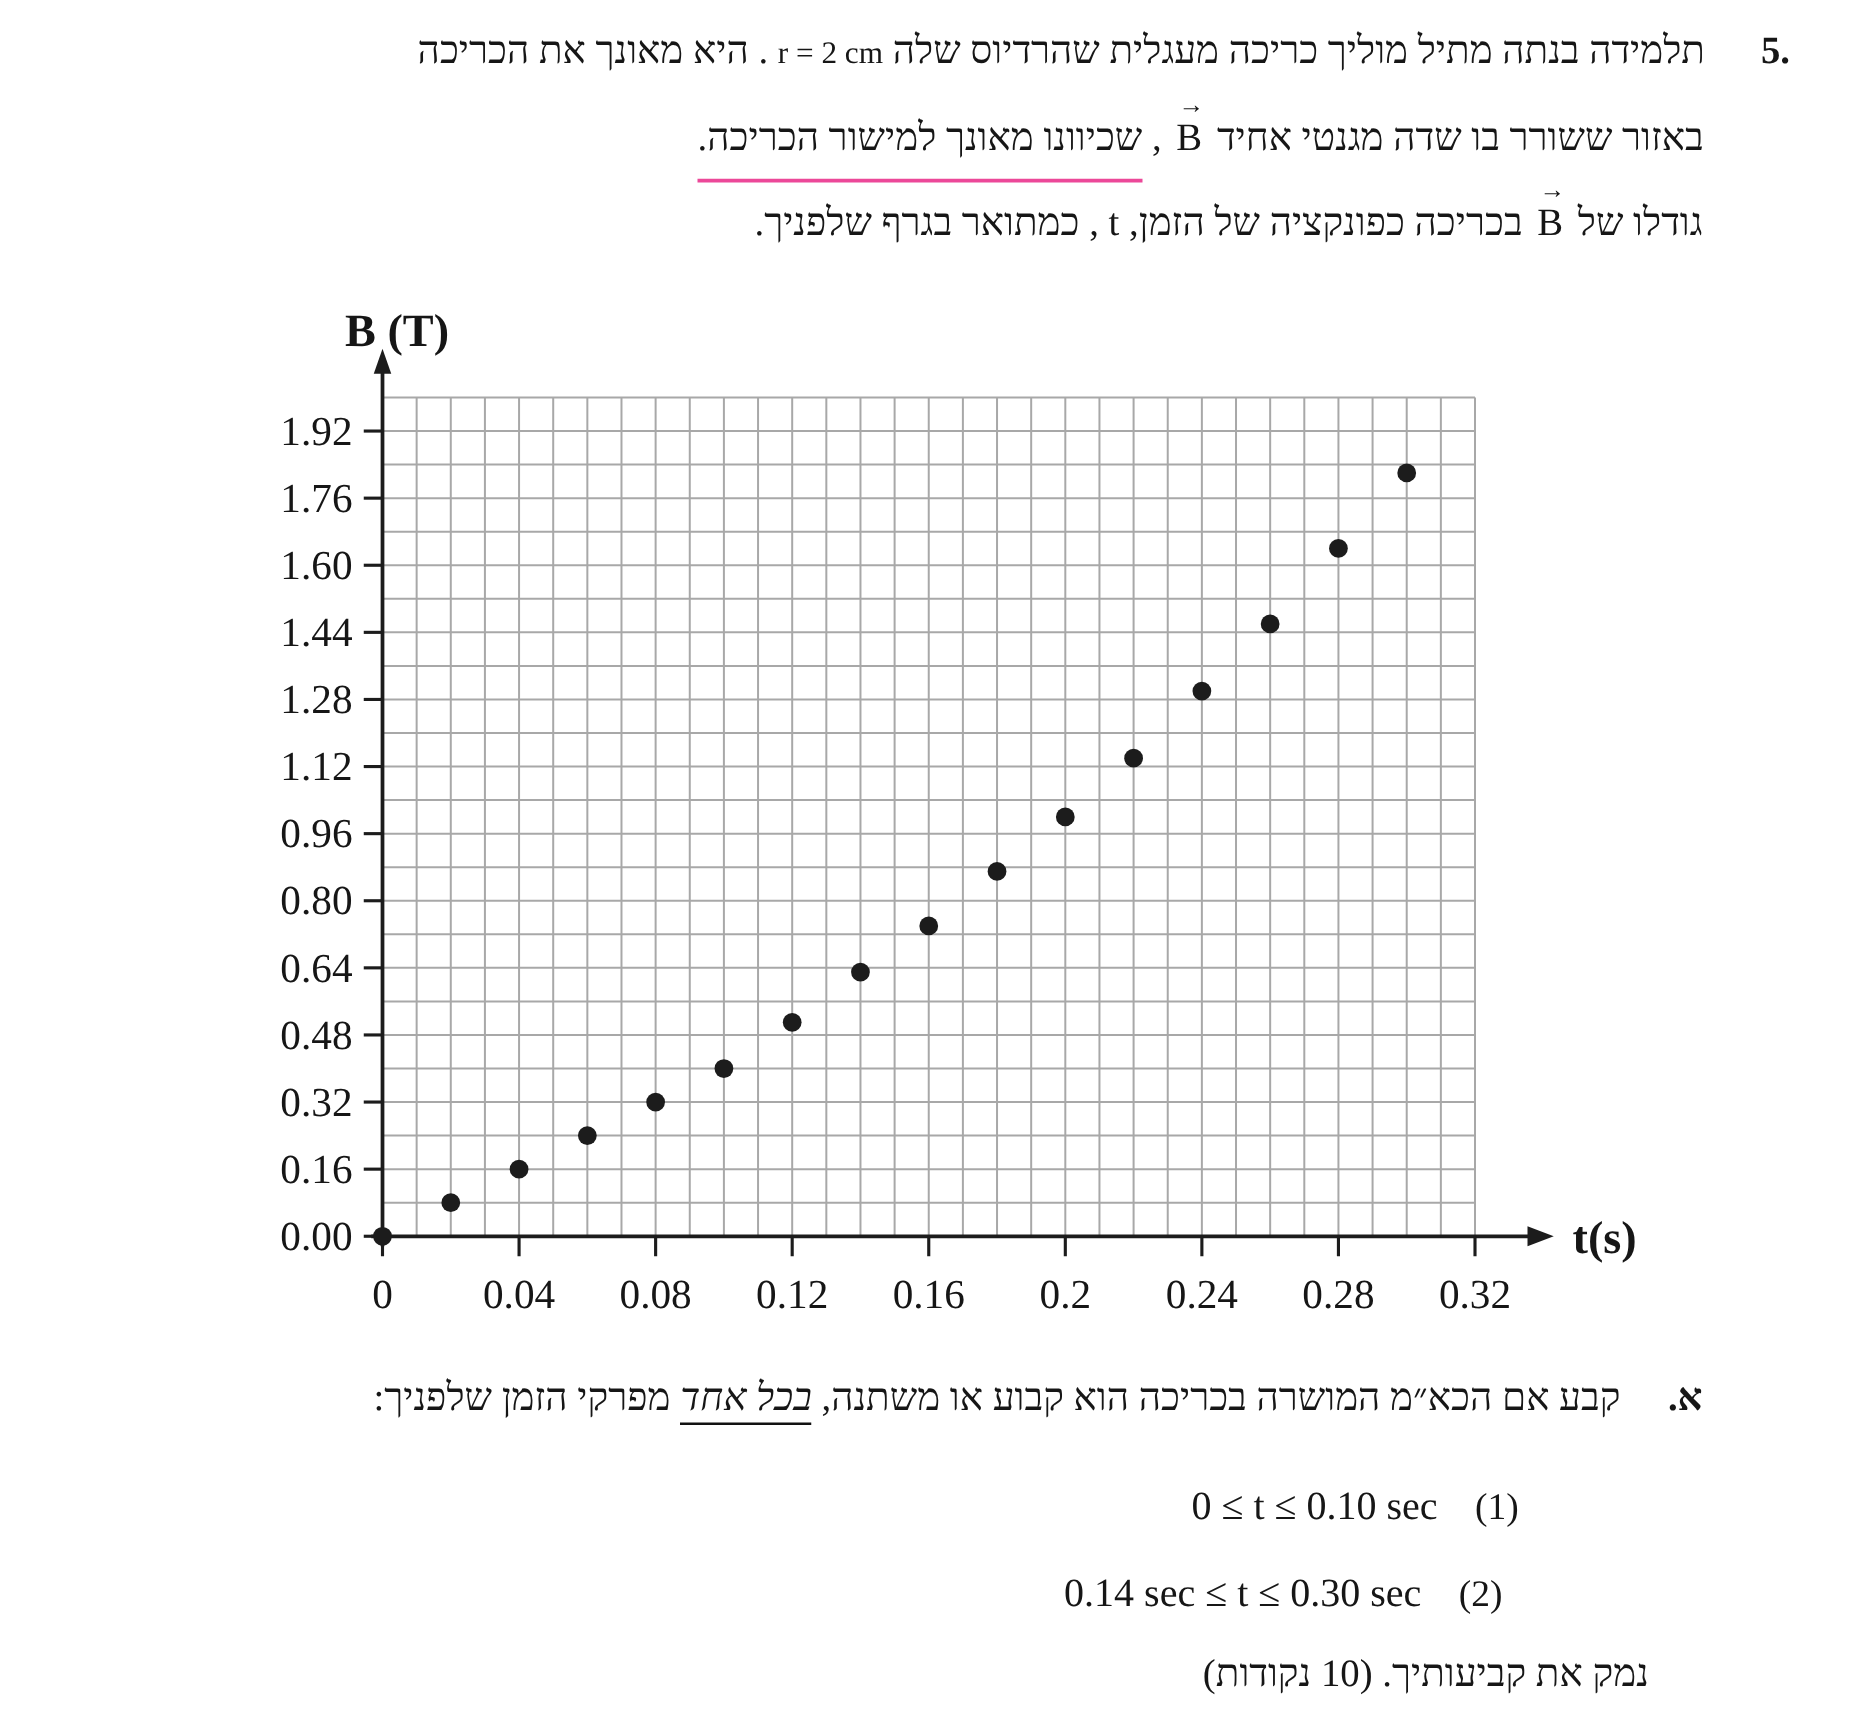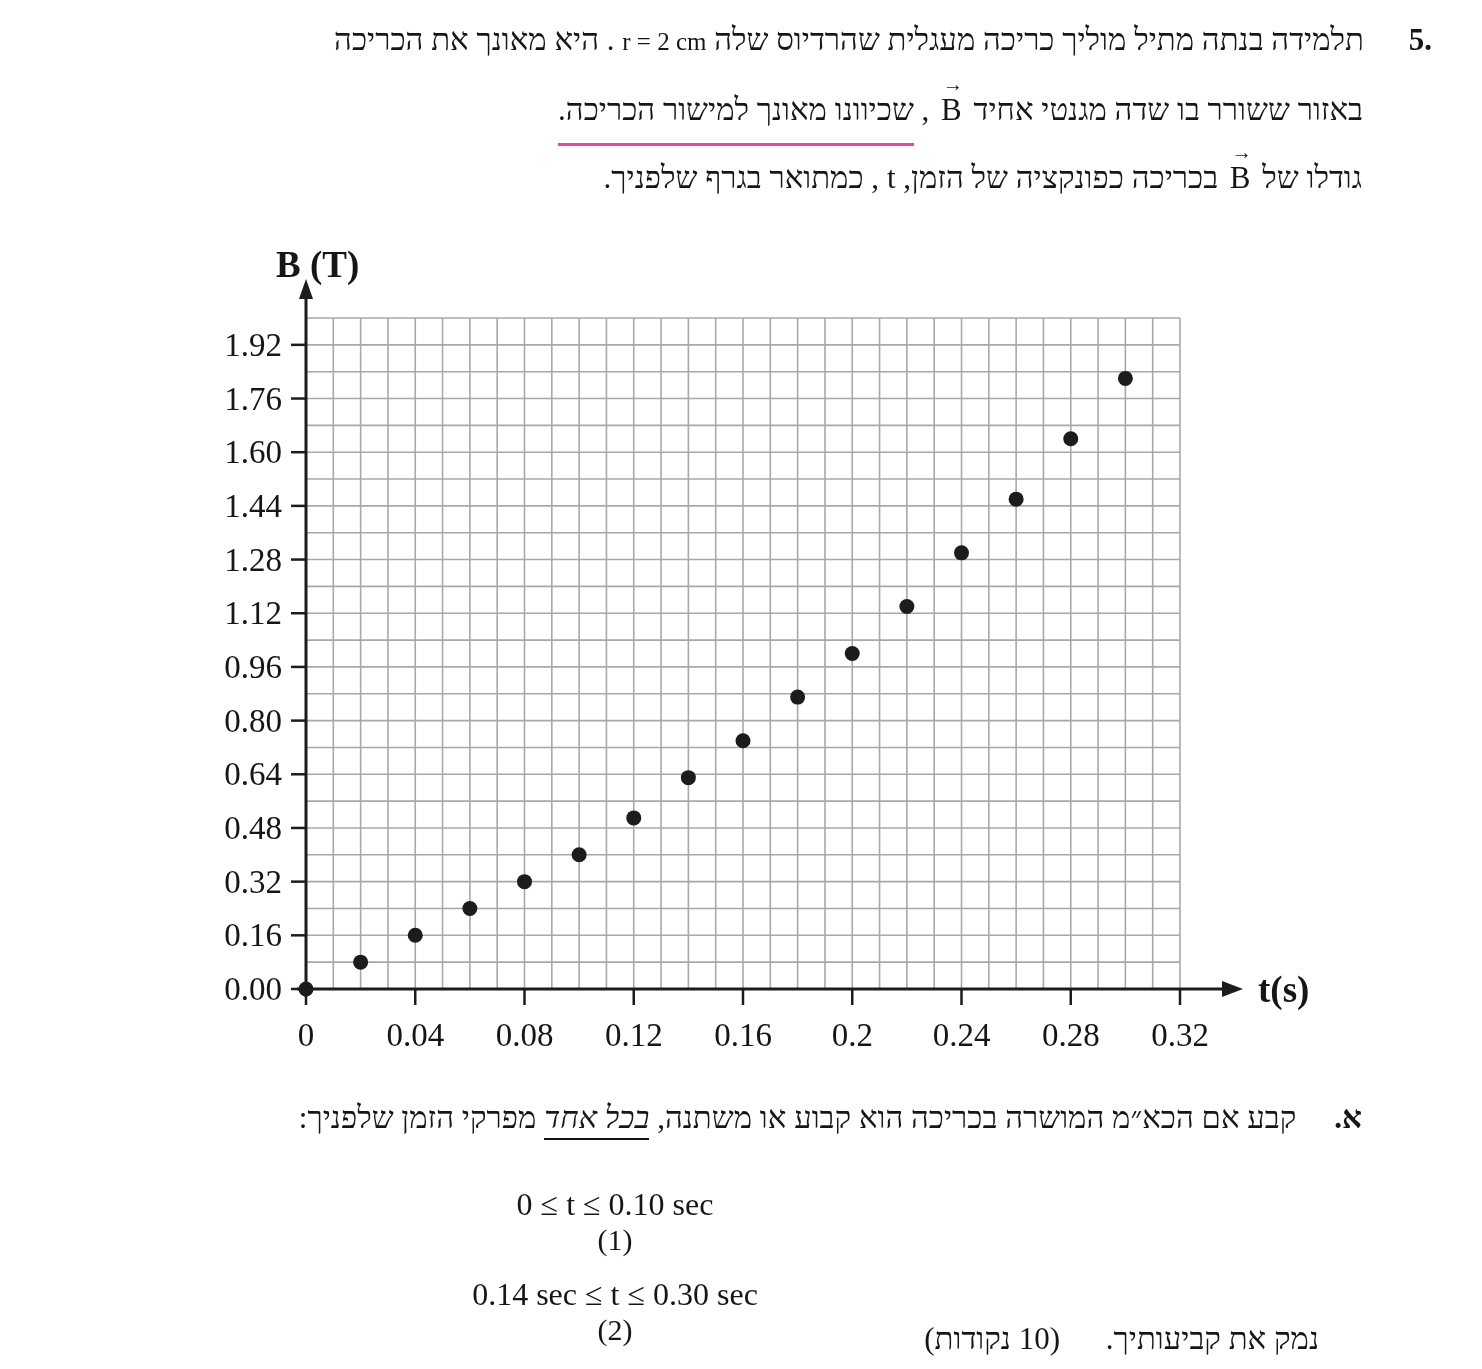--- a/index.html
+++ b/index.html
@@ -17,21 +17,21 @@
   .heb{font-size:31px;line-height:1.32;}
   .bold{font-weight:bold;}
   .u2{border-bottom:3px solid #ec4899;padding-bottom:16px;}
   .u1{border-bottom:2.5px solid #111;padding-bottom:3px;font-style:italic;}
   .vec{display:inline-block;position:relative;margin:0 4px;direction:ltr;unicode-bidi:embed;}
   .vec .arr{
     position:absolute;top:-0.78em;left:58%;transform:translateX(-50%);
     font-size:0.66em;line-height:1;letter-spacing:0;
   }
   .formula{direction:ltr;unicode-bidi:embed;font-size:32px;}
-  .item-row{display:flex;flex-direction:column;justify-content:flex-end;align-items:center;padding-left:15px;}
+  .item-row{display:flex;flex-direction:row;justify-content:flex-end;align-items:flex-end;padding-left:15px;}
   .item-row .gap{display:inline-block;width:30px;}
   .item-label{font-size:30px;}
   #chart-svg{position:absolute;left:0;top:0;pointer-events:none;}
 </style>
 </head>
 <body>
 
 <div id="page">
 
   <svg id="chart-svg" width="1482" height="1369" viewBox="0 0 1482 1369">
@@ -202,24 +202,24 @@
     <span class="u1">בכל אחד</span>
     <span>מפרקי הזמן שלפניך:</span>
   </div>
 
   <div class="abs item-row" style="top:1186px;right:267px;left:0;">
     <span class="formula">0 ≤ t ≤ 0.10 sec</span>
     <span class="gap"></span>
     <span class="item-label">(1)</span>
   </div>
 
-  <div class="abs item-row" style="top:1256px;right:267px;left:0;margin-top:20px;">
+  <div class="abs item-row" style="top:1256px;right:280px;left:0;">
     <span class="formula">0.14 sec ≤ t ≤ 0.30 sec</span>
     <span class="gap"></span>
     <span class="item-label">(2)</span>
   </div>
 
   <div class="abs rtl heb" style="top:1319px;right:163px;">
     <span class="u2">נמק את קביעותיך.</span>
-    <span style="margin-right:38px;">(10 נקודות)</span>
+    <span style="">(10 נקודות)</span>
   </div>
 
 </div>
 
 </body></html>

